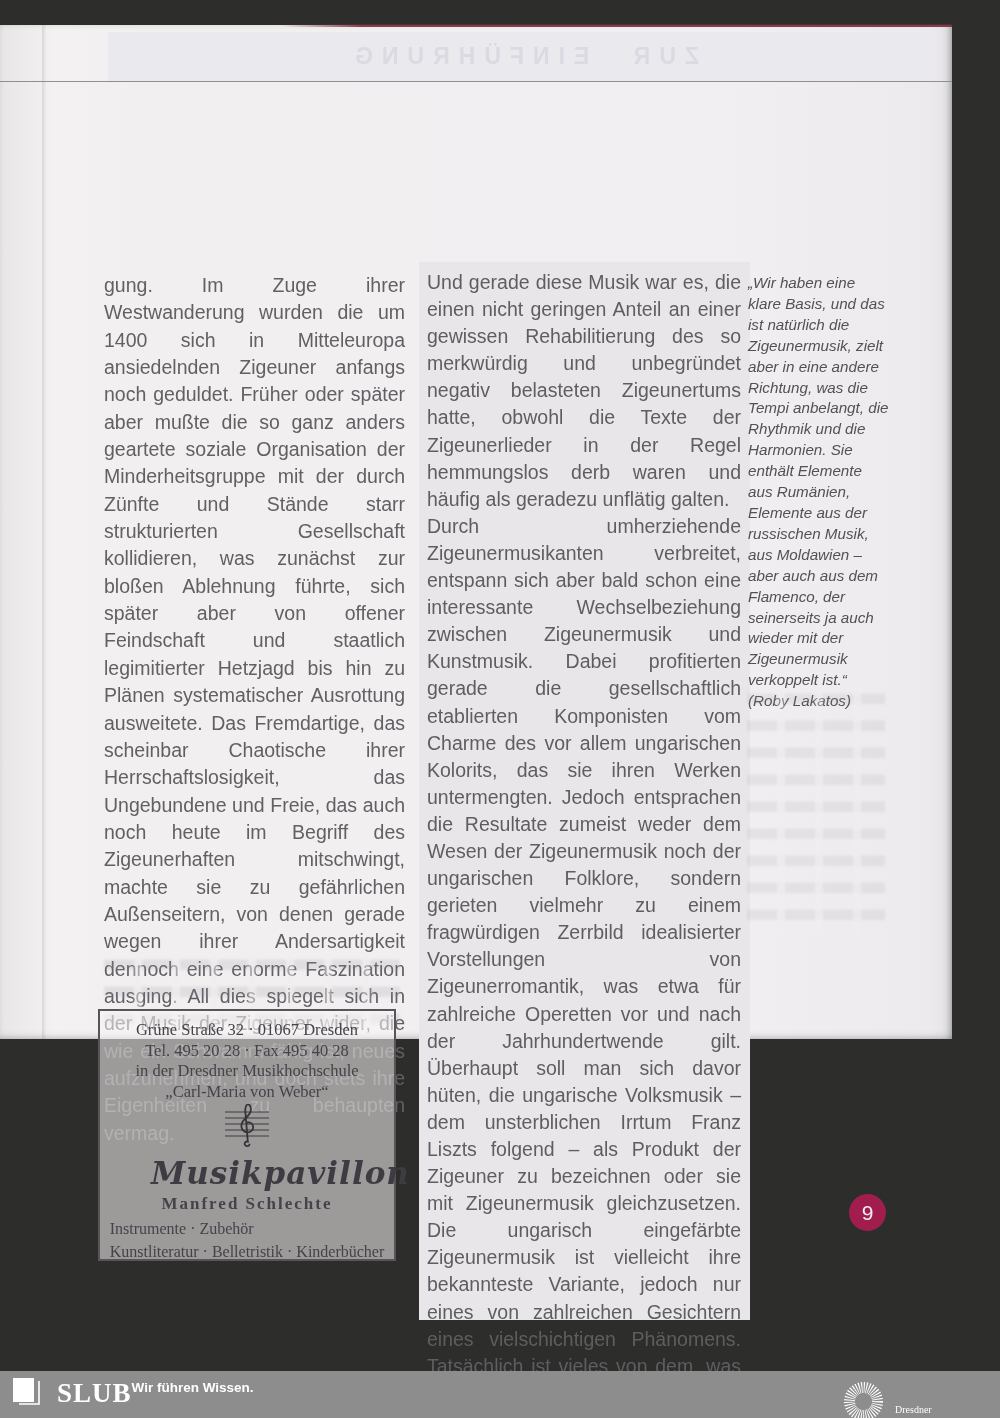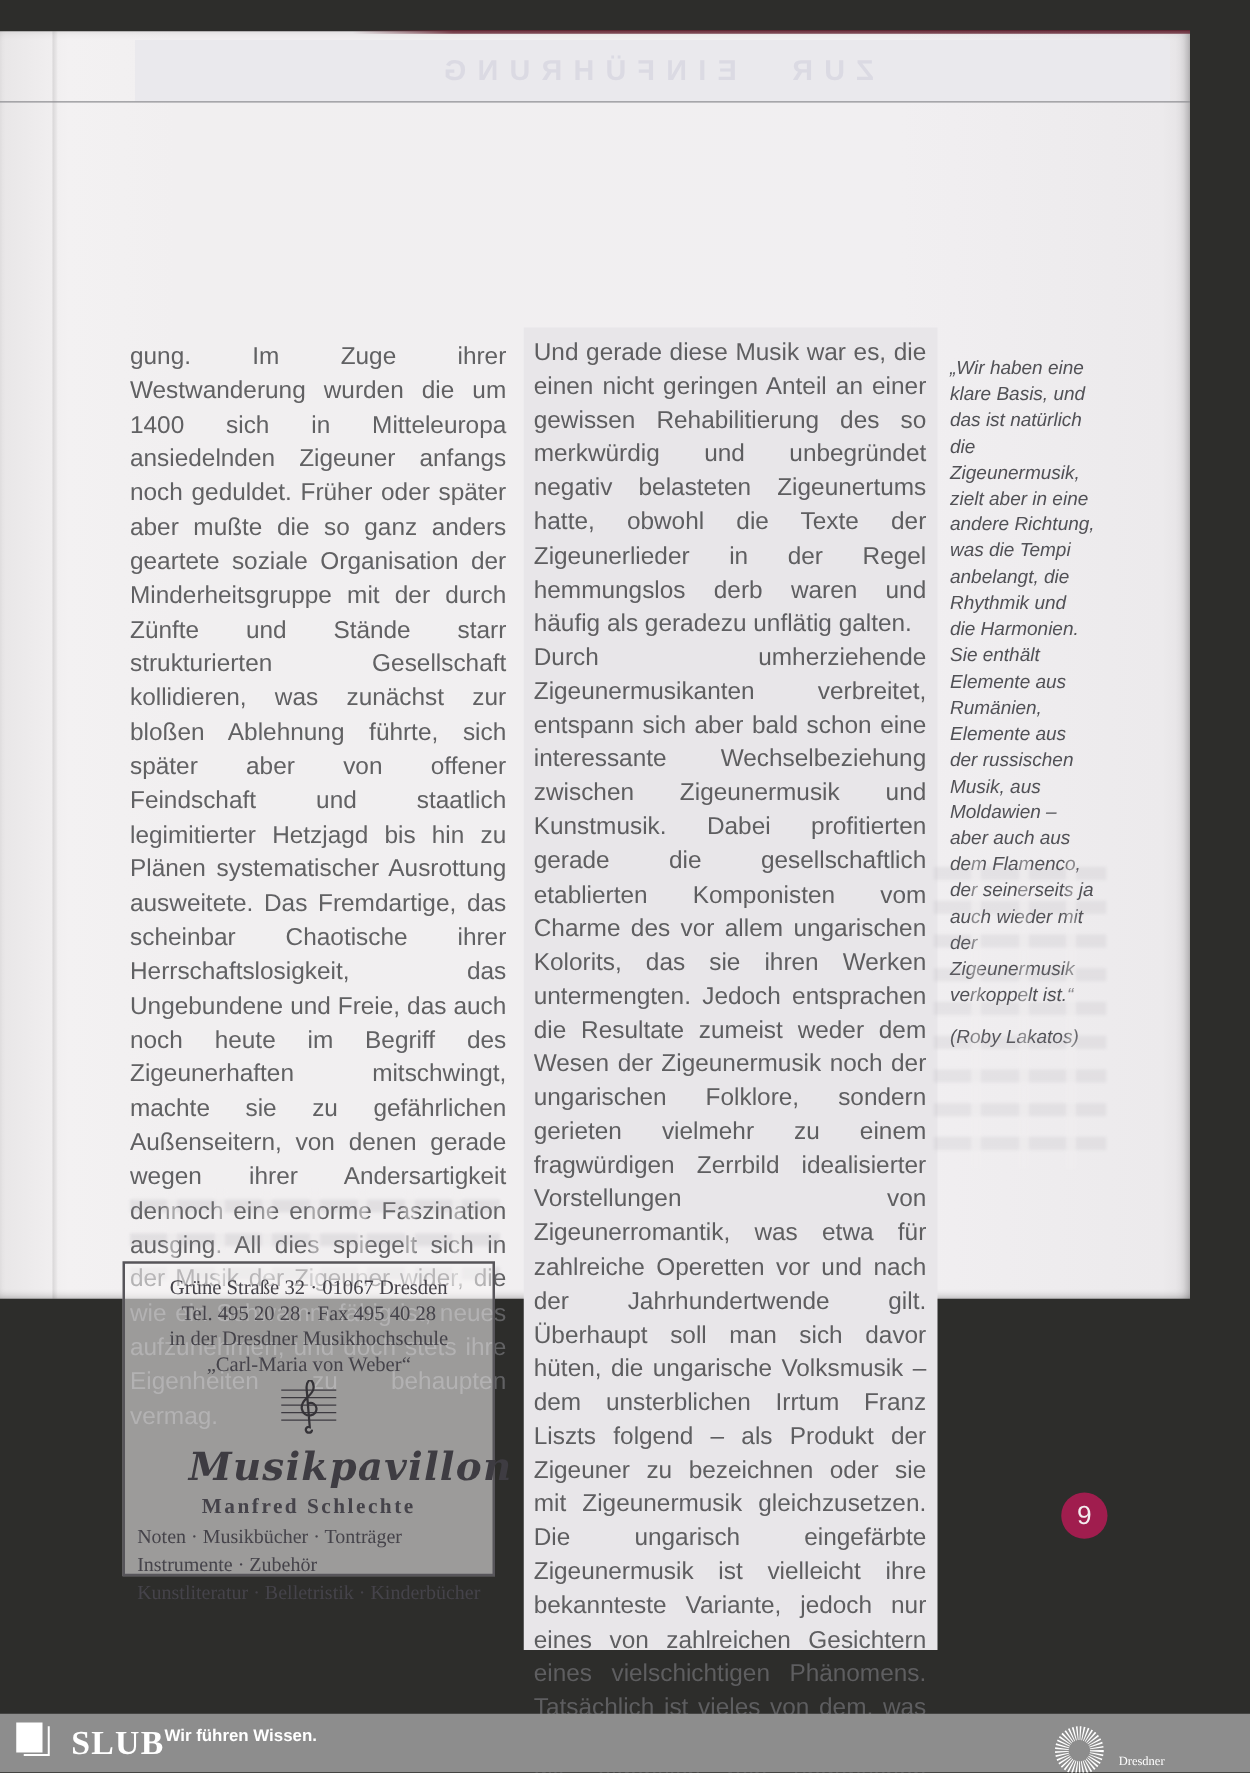--- a/index.html
+++ b/index.html
@@ -53,21 +53,21 @@
     position:absolute; left:8px; top:7px; width:314px;
     font-size:19.5px; line-height:27.1px; color:#5e5e60;
     text-align:justify; hyphens:auto;
   }
   .col-mid-text p, .col-left p { margin:0; }
 
   .pull-quote {
     position:absolute; left:748px; top:248px; width:141px;
     font-style:italic; font-size:15.2px; line-height:20.9px; color:#515156;
   }
-  .pull-quote p { margin:12px; }
+  .pull-quote p { margin:0; }
 
   
   .bleed {
     position:absolute; pointer-events:none;
     background:
       repeating-linear-gradient(90deg, rgba(241,239,240,0) 0 30px, rgba(241,239,240,.75) 30px 38px),
       repeating-linear-gradient(180deg, rgba(148,145,155,0) 0 6px, rgba(148,145,155,.26) 7px 16px, rgba(148,145,155,0) 18px 27px);
     filter:blur(1.3px); opacity:.65;
   }
   .bleed-1 { left:104px; top:928px; width:296px; height:76px; }
@@ -170,21 +170,20 @@
 
     <div class="ad-name-row">
       <span class="ad-dash"></span>
       <span class="ad-name">Musikpavillon</span>
       <span class="ad-dash"></span>
     </div>
 
     <div class="ad-owner">Manfred Schlechte</div>
 
     <div class="ad-offers">
-      <div>Noten · Musikbücher · Tonträger</div>
       <div>Instrumente · Zubehör</div>
       <div>Kunstliteratur · Belletristik · Kinderbücher</div>
     </div>
   </div>
 
   <div class="page-badge">9</div>
 </div>
 
 <div class="footer">
   <div class="slub-block">

